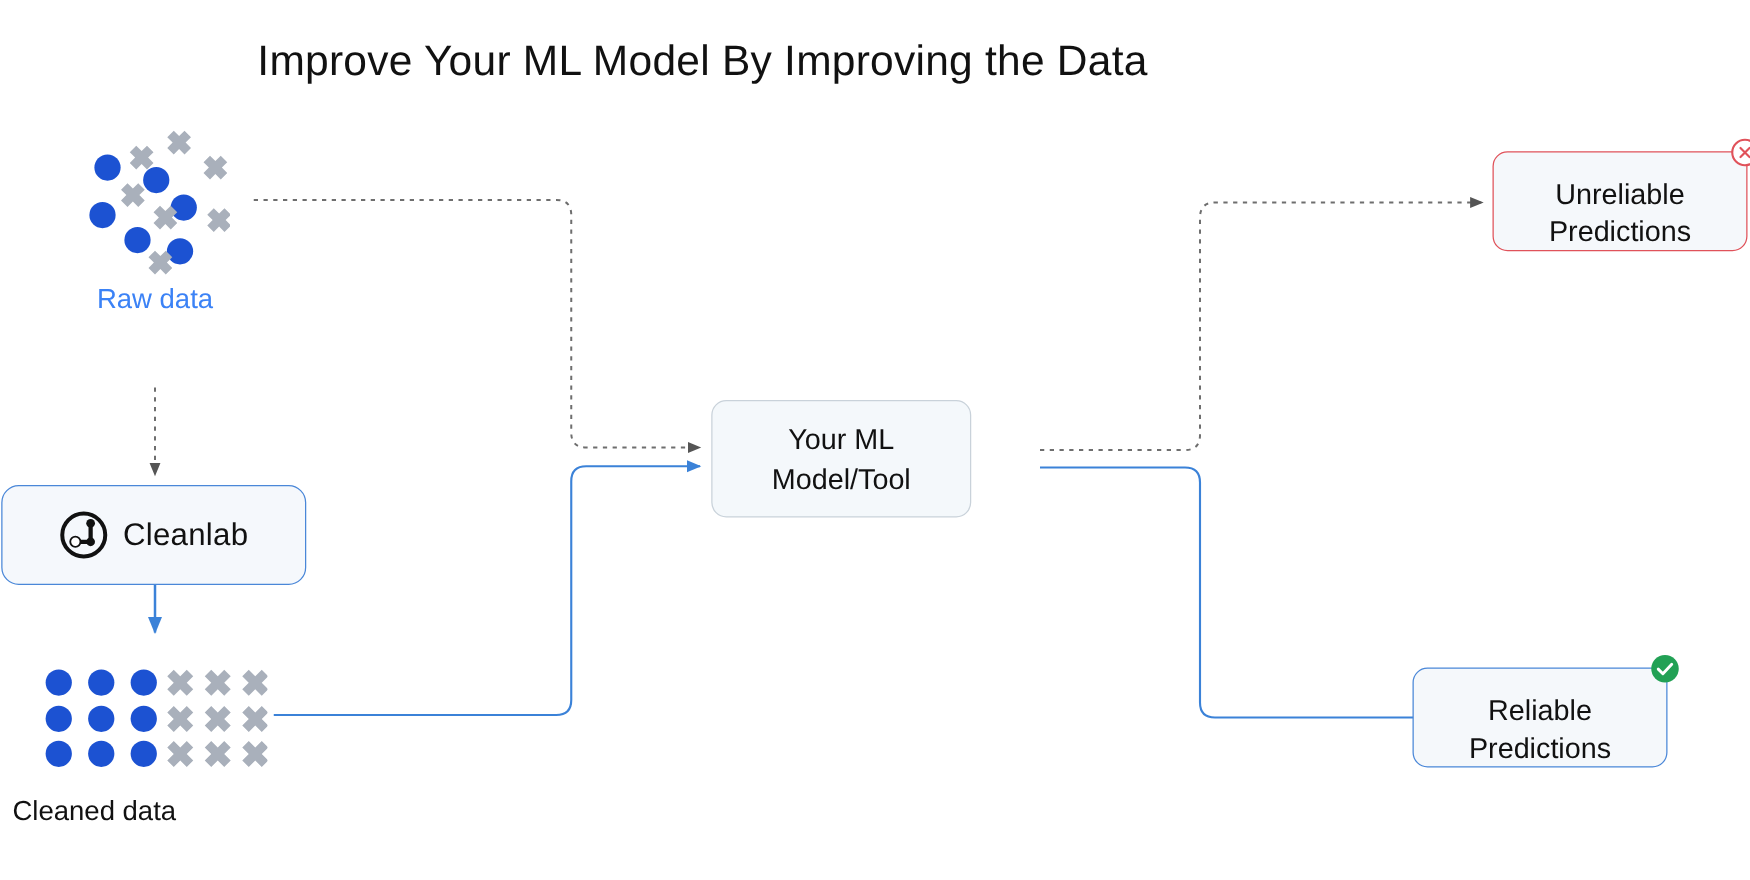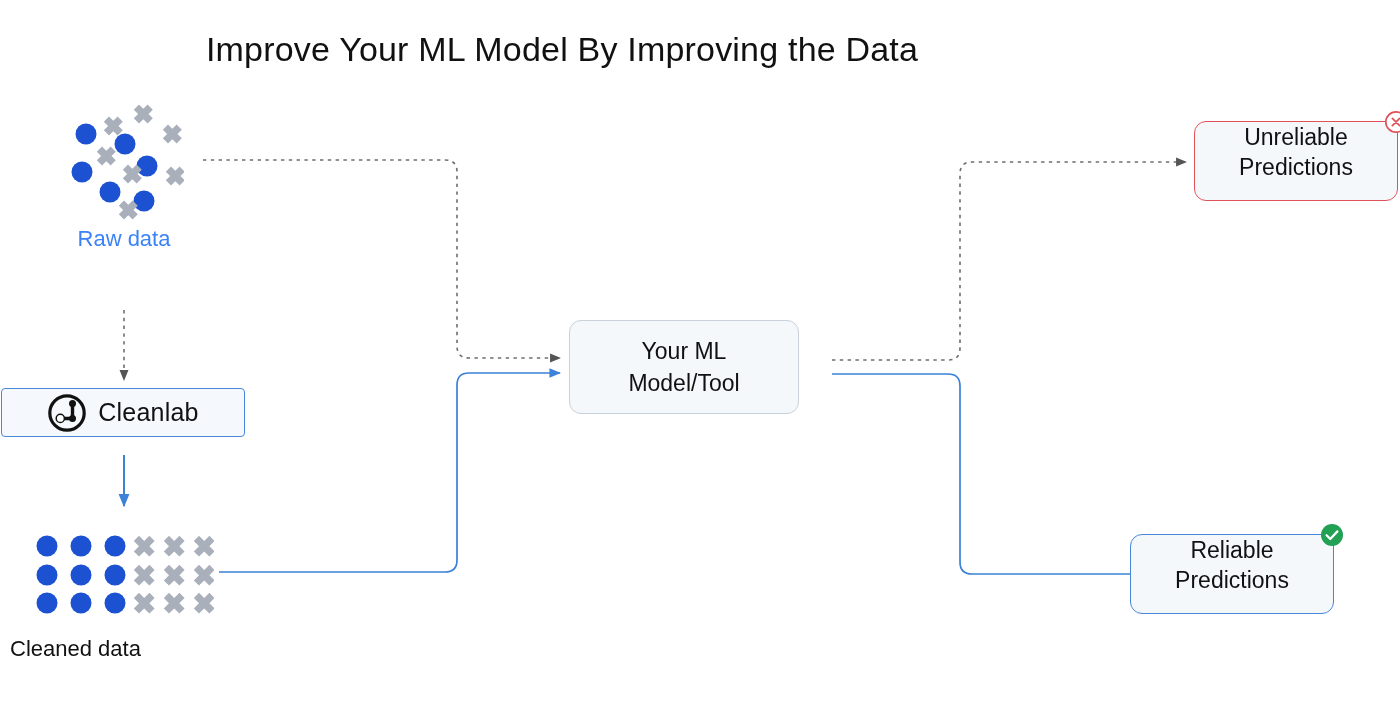--- a/index.html
+++ b/index.html
@@ -63,24 +63,24 @@
     line-height: 30px;
     color: #3b82f6;
   }
 
   
   #cleanlab-box {
     position: absolute;
     left: 1px;
     top: 388px;
     width: 244px;
-    height: 49px;
+    height: 80px;
     box-sizing: border-box;
     border: 1.6px solid #4a87d8;
-    border-radius: 4px;
+    border-radius: 14px;
     background: #f5f8fc;
     display: flex;
     align-items: center;
     justify-content: center;
     gap: 11px;
   }
   #cleanlab-logo-icon { width: 40px; height: 40px; display: block; flex: none; }
   #cleanlab-label {
     font-size: 25px;
     color: #111111;
@@ -105,21 +105,21 @@
     text-align: left;
     font-size: 22px;
     color: #111111;
   }
 
   
   #ml-model-box {
     position: absolute;
     left: 569px;
     top: 320px;
-    width: 230px;
+    width: 208px;
     height: 94px;
     box-sizing: border-box;
     border: 1.3px solid #c9d2da;
     border-radius: 12px;
     background: #f4f8fb;
     display: flex;
     flex-direction: column;
     align-items: center;
     justify-content: center;
   }
@@ -133,21 +133,21 @@
 
   
   .outcome-box {
     position: absolute;
     width: 204px;
     height: 80px;
     box-sizing: border-box;
     border-radius: 12px;
     background: #f5f8fb;
     display: flex;
-    align-items: flex-start;
+    align-items: flex-end;
     justify-content: center;
   }
   .outcome-label {
     font-size: 23px;
     line-height: 30px;
     color: #111111;
     text-align: center;
     white-space: pre-line;
   }
   #unreliable-box {

